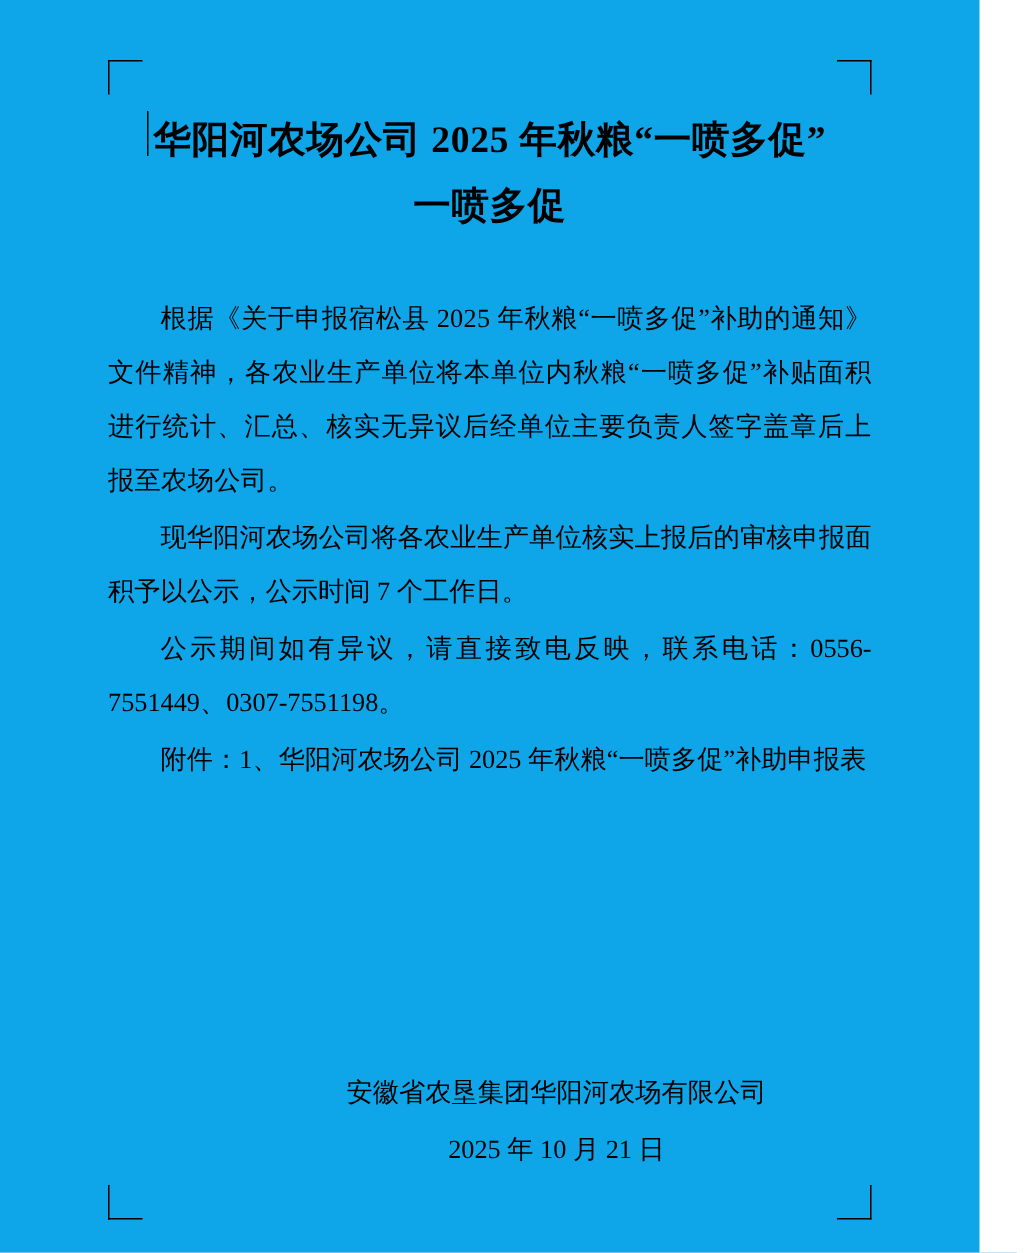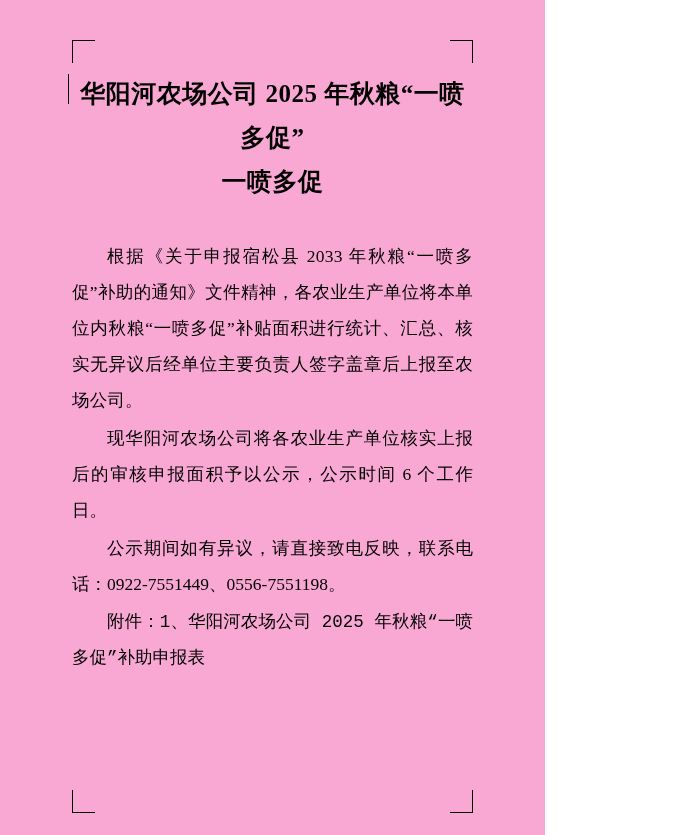--- a/index.html
+++ b/index.html
@@ -10,24 +10,24 @@
   body {
     width: 685px;
     height: 835px;
     font-family: "Liberation Serif", "DejaVu Serif", serif;
     color: #000000;
     position: relative;
     overflow: hidden;
   }
   .page {
     position: relative;
-    width: 545px;
+    width: 653px;
     height: 835px;
     box-sizing: border-box;
-    background: #f9a8d4;
+    background: #0ea5e9;
   }
   
   .crop {
     position: absolute;
     border-color: #000;
     border-style: solid;
     border-width: 0;
     width: 22px;
     height: 22px;
   }
@@ -74,21 +74,20 @@
   .para {
     margin: 0 0 2px 0;
     text-indent: 2em;
   }
   .para.first {
     text-indent: 2em;
     letter-spacing: 0.2px;
   }
   .para.attach {
     text-indent: 2em;
-    font-family: Liberation Mono, monospace;
   }
   .para.attach2 {
     text-indent: 2em;
   }
 
   .signature {
     position: absolute;
     right: 72px;
     bottom: 50px;
     width: 420px;
@@ -112,22 +111,26 @@
 
     <div class="title-block">
       <div class="title-line1">
         <span class="caret"></span>
         <span>华阳河农场公司 2025 年秋粮“一喷多促”</span>
       </div>
       <div>一喷多促</div>
     </div>
 
     <div class="body-text">
-      <p class="para first">根据《关于申报宿松县 2033 年秋粮“一喷多促”补助的通知》文件精神，各农业生产单位将本单位内秋粮“一喷多促”补贴面积进行统计、汇总、核实无异议后经单位主要负责人签字盖章后上报至农场公司。</p>
-      <p class="para">现华阳河农场公司将各农业生产单位核实上报后的审核申报面积予以公示，公示时间 6 个工作日。</p>
-      <p class="para">公示期间如有异议，请直接致电反映，联系电话：0922-7551449、0556-7551198。</p>
+      <p class="para first">根据《关于申报宿松县 2025 年秋粮“一喷多促”补助的通知》文件精神，各农业生产单位将本单位内秋粮“一喷多促”补贴面积进行统计、汇总、核实无异议后经单位主要负责人签字盖章后上报至农场公司。</p>
+      <p class="para">现华阳河农场公司将各农业生产单位核实上报后的审核申报面积予以公示，公示时间 7 个工作日。</p>
+      <p class="para">公示期间如有异议，请直接致电反映，联系电话：0556-7551449、0307-7551198。</p>
       <p class="para attach">附件：1、华阳河农场公司 2025 年秋粮“一喷多促”补助申报表</p>
     </div>
 
   </div>
 
+  <div class="signature">
+    <span class="sig-line">安徽省农垦集团华阳河农场有限公司</span>
+    <span class="sig-line">2025 年 10 月 21 日</span>
+  </div>
 
 </div>
 
 </body></html>

